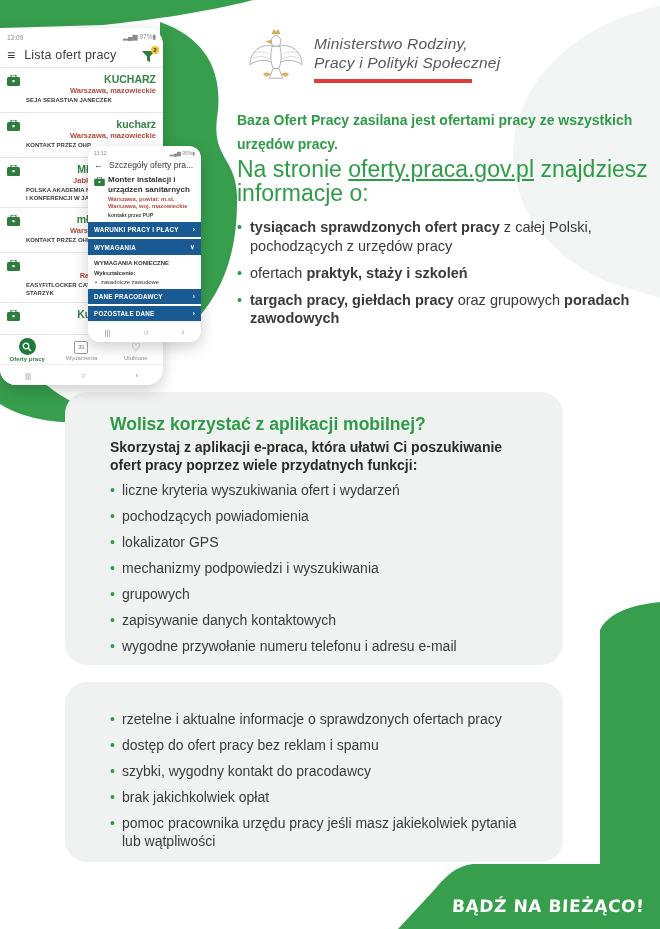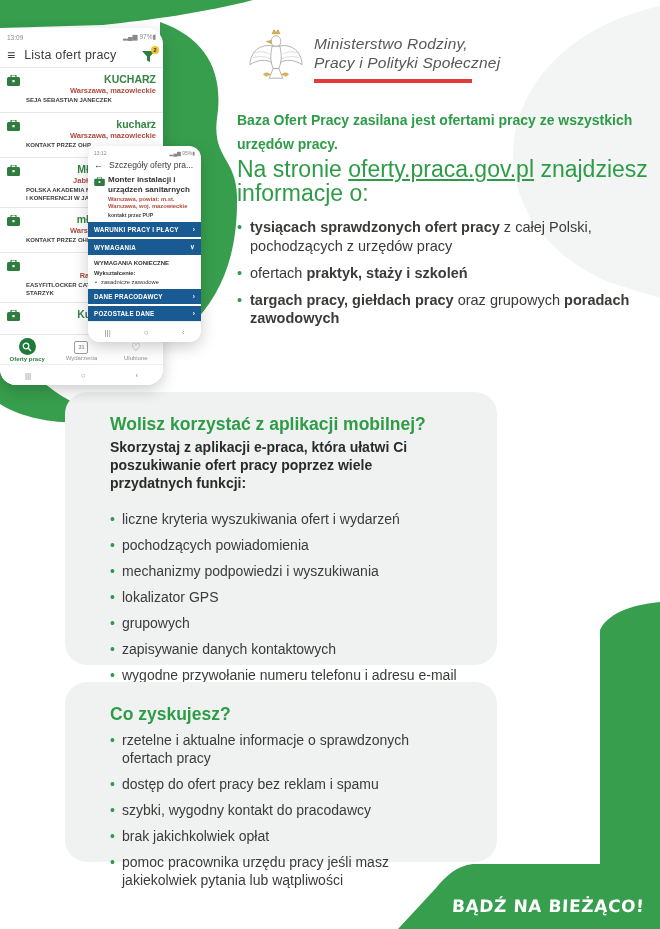--- a/index.html
+++ b/index.html
@@ -19,27 +19,27 @@
   
   .intro{position:absolute;left:237px;top:109px;width:415px;z-index:4;}
   .intro h1{margin:0;font-size:14px;line-height:23.5px;color:#2e9c47;font-weight:bold;}
   .intro .sub{margin-top:2px;font-size:23px;line-height:23.5px;color:#2e9c47;}
   .intro .sub a{color:#2e9c47;text-decoration:underline;}
   .intro-bullets{margin:13px 0 0 0;padding:0;list-style:none;}
   .intro-bullets li{position:relative;padding-left:13px;font-size:14.5px;line-height:18.5px;color:#3b3b3a;margin-bottom:8.5px;}
   .intro-bullets li::before{content:"•";position:absolute;left:0;top:0;color:#2e9c47;}
   .intro-bullets b{font-weight:bold;}
   
-  .card{position:absolute;left:65px;width:432px;background:#f0f2f1;border-radius:22px;z-index:1;}
+  .card{position:absolute;left:65px;width:498px;background:#f0f2f1;border-radius:22px;z-index:1;}
   #card-app{top:392px;height:273px;}
   #card-benefits{top:682px;height:180px;}
   .card-inner{padding:22px 40px 0 45px;}
   .card h2{margin:0;font-size:17.5px;color:#2e9c47;font-weight:bold;}
   .card .card-intro{margin-top:3px;font-size:14px;line-height:18px;color:#2b2b2a;font-weight:bold;}
-  .dot-list{margin:18px 0 0 0;padding:0;list-style:none;}
+  .dot-list{margin:7px 0 0 0;padding:0;list-style:none;}
   .dot-list li{position:relative;padding-left:12px;font-size:14px;line-height:18px;color:#3b3b3a;margin-bottom:8px;}
   .dot-list li::before{content:"•";position:absolute;left:0;top:0;color:#2e9c47;}
   
   .phone{position:absolute;background:#fff;box-shadow:0 5px 16px rgba(0,0,0,.20);overflow:hidden;}
   #phone1{left:0px;top:28px;width:163px;height:357px;border-radius:0 16px 16px 16px;z-index:2;}
   #phone2{left:88px;top:146px;width:113px;height:196px;border-radius:12px;z-index:3;}
   .statusbar{display:flex;justify-content:space-between;align-items:center;color:#8a8a8a;}
   #phone1 .statusbar{font-size:6.5px;padding:5px 7px 1px 7px;}
   #phone2 .statusbar{font-size:5px;padding:4px 6px 1px 6px;}
   .p1-header{display:flex;align-items:center;padding:5px 7px 4px 7px;}
@@ -304,32 +304,31 @@
 </div>
 
 <div id="card-app" class="card">
   <div class="card-inner">
     <h2>Wolisz korzystać z aplikacji mobilnej?</h2>
     <div class="card-intro">Skorzystaj z aplikacji e-praca, która ułatwi Ci poszukiwanie ofert pracy poprzez wiele przydatnych funkcji:</div>
     <ul class="dot-list">
 
     <li>liczne kryteria wyszukiwania ofert i wydarzeń</li>
         <li>pochodzących powiadomienia</li>
+        <li>lokalizator GPS</li>
         <li>mechanizmy podpowiedzi i wyszukiwania</li>
-        <li>lokalizator GPS</li>
         <li>grupowych</li>
         <li>zapisywanie danych kontaktowych</li>
         <li>wygodne przywołanie numeru telefonu i adresu e-mail</li>
       </ul>
   </div>
 </div>
 
 <div id="card-benefits" class="card">
   <div class="card-inner">
-    <h2>Co zyskujesz?</h2>
     <ul class="dot-list" style="margin-top:6px;">
 
     <li>rzetelne i aktualne informacje o sprawdzonych ofertach pracy</li>
         <li>dostęp do ofert pracy bez reklam i spamu</li>
         <li>szybki, wygodny kontakt do pracodawcy</li>
         <li>brak jakichkolwiek opłat</li>
         <li>pomoc pracownika urzędu pracy jeśli masz jakiekolwiek pytania lub wątpliwości</li>
       </ul>
   </div>
 </div>

